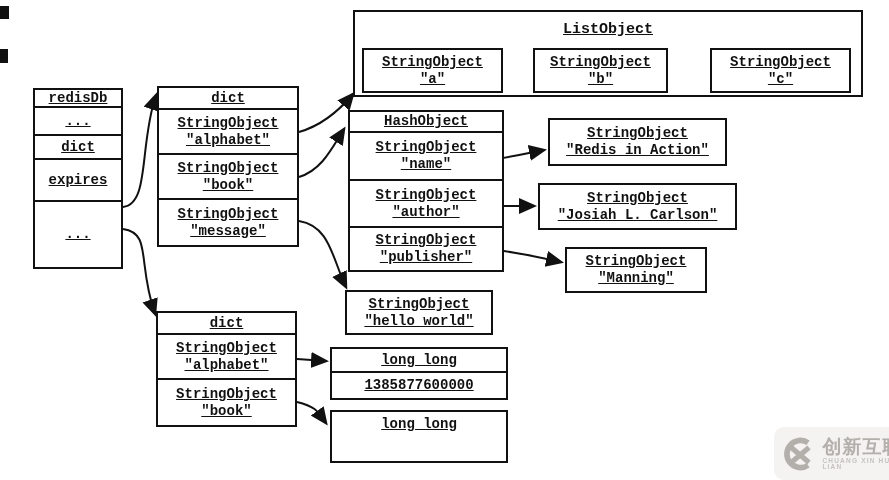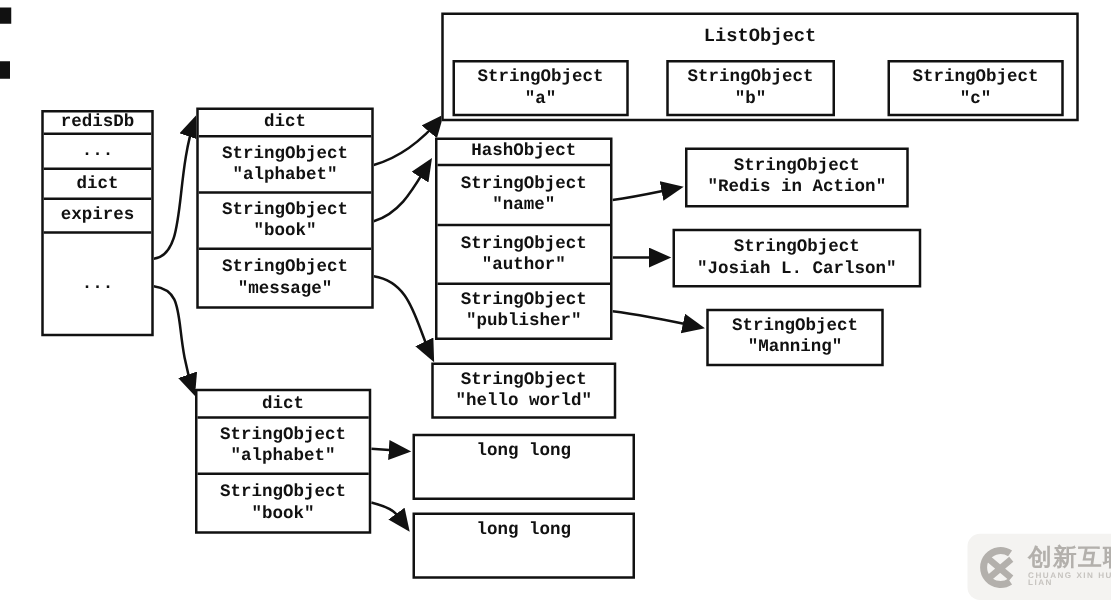--- a/index.html
+++ b/index.html
@@ -4,44 +4,44 @@
 <style>
   html,body{margin:0;padding:0;background:#fff;}
   .canvas{
     position:relative;width:889px;height:480px;background:#ffffff;
     font-family:"Liberation Mono","DejaVu Sans Mono",monospace;
     font-weight:bold;color:#111;overflow:hidden;
   }
   .arrows{position:absolute;left:0;top:0;width:889px;height:480px;pointer-events:none;}
   .box{
     position:absolute;background:#fff;border:2px solid #111;box-sizing:border-box;
-    display:flex;flex-direction:column;
+    display:flex;flex-direction:column;text-decoration:underline;
   }
   .row{
     display:flex;flex-direction:column;align-items:center;justify-content:center;
     border-bottom:2px solid #111;box-sizing:border-box;flex:none;
     font-size:14px;line-height:17px;white-space:nowrap;
   }
   .row:last-child{border-bottom:none;}
   .grow{flex:1 1 auto;}
   .center2{align-items:center;justify-content:center;display:flex;flex-direction:column;
     font-size:14px;line-height:17px;white-space:nowrap;}
-  .h21{height:21px}.h22{height:22px}.h24{height:24px}.h26{height:18px}.h27{height:27px}
+  .h21{height:21px}.h22{height:22px}.h24{height:24px}.h26{height:18px}.h27{height:42px}
   .h28{height:28px}.h44{height:44px}.h45{height:45px}.h47{height:47px}.h48{height:48px}
   
   #redisdb{left:33px;top:88px;width:90px;height:181px;}
   #dict1{left:157px;top:86px;width:142px;height:161px;}
   #listobj{left:353px;top:10px;width:510px;height:87px;}
   #listobj .lo-title{height:34px;display:flex;align-items:center;justify-content:center;
     font-size:15px;}
   .lo-item{position:absolute;height:45px;top:36px;}
   #lo-a{left:7px;width:141px;}
   #lo-b{left:178px;width:135px;}
   #lo-c{left:355px;width:141px;}
-  #hashobj{left:348px;top:110px;width:142px;height:162px;}
+  #hashobj{left:348px;top:110px;width:156px;height:162px;}
   #redis-in-action{left:548px;top:118px;width:179px;height:48px;}
   #josiah{left:538px;top:183px;width:199px;height:47px;}
   #manning{left:565px;top:247px;width:142px;height:46px;}
   #hello-world{left:345px;top:290px;width:148px;height:45px;}
   #dict2{left:156px;top:311px;width:141px;height:116px;}
   #ll1{left:330px;top:347px;width:178px;height:53px;}
   #ll2{left:330px;top:410px;width:178px;height:53px;}
   
   .artifact{position:absolute;background:#111;}
   #art1{left:0;top:6px;width:9px;height:13px;}
@@ -168,20 +168,21 @@
       <span>"alphabet"</span>
     </div>
     <div class="row grow">
       <span>StringObject</span>
       <span>"book"</span>
     </div>
   </div>
 
   <div class="box" id="ll1">
     <div class="row h24">long long</div>
+    <div class="row grow">1385877600000</div>
   </div>
   <div class="box" id="ll2">
     <div class="row h24">long long</div>
   </div>
 
   <div id="watermark">
     <svg width="38" height="38" viewBox="0 0 40 40">
       <path d="M 30,8 A 14.5,14.5 0 1 0 30,32" fill="none" stroke="#b3b0ac" stroke-width="6"></path>
       <path d="M12,13 L31,29 M31,13 L12,29" fill="none" stroke="#b3b0ac" stroke-width="5.5"></path>
     </svg>

